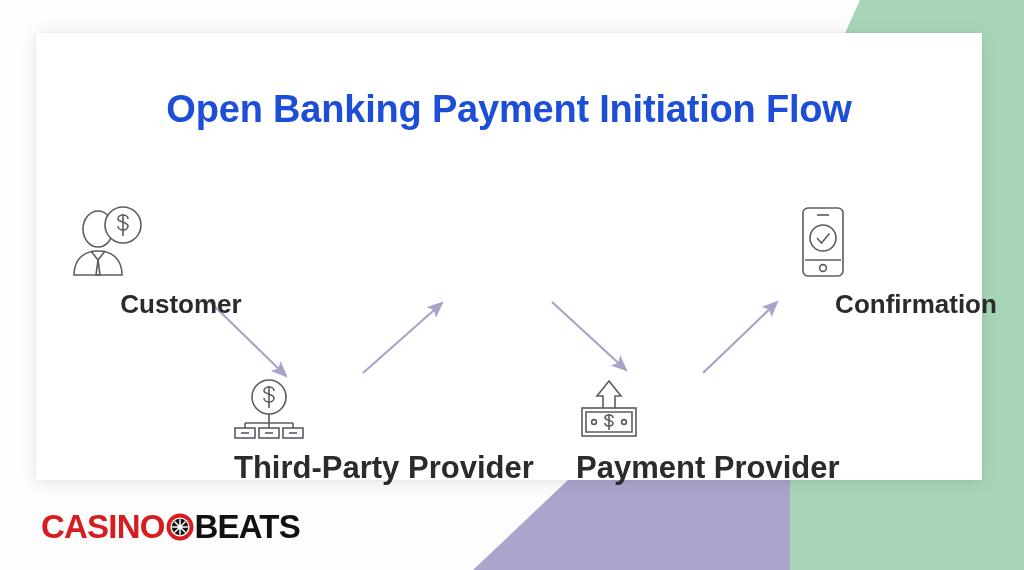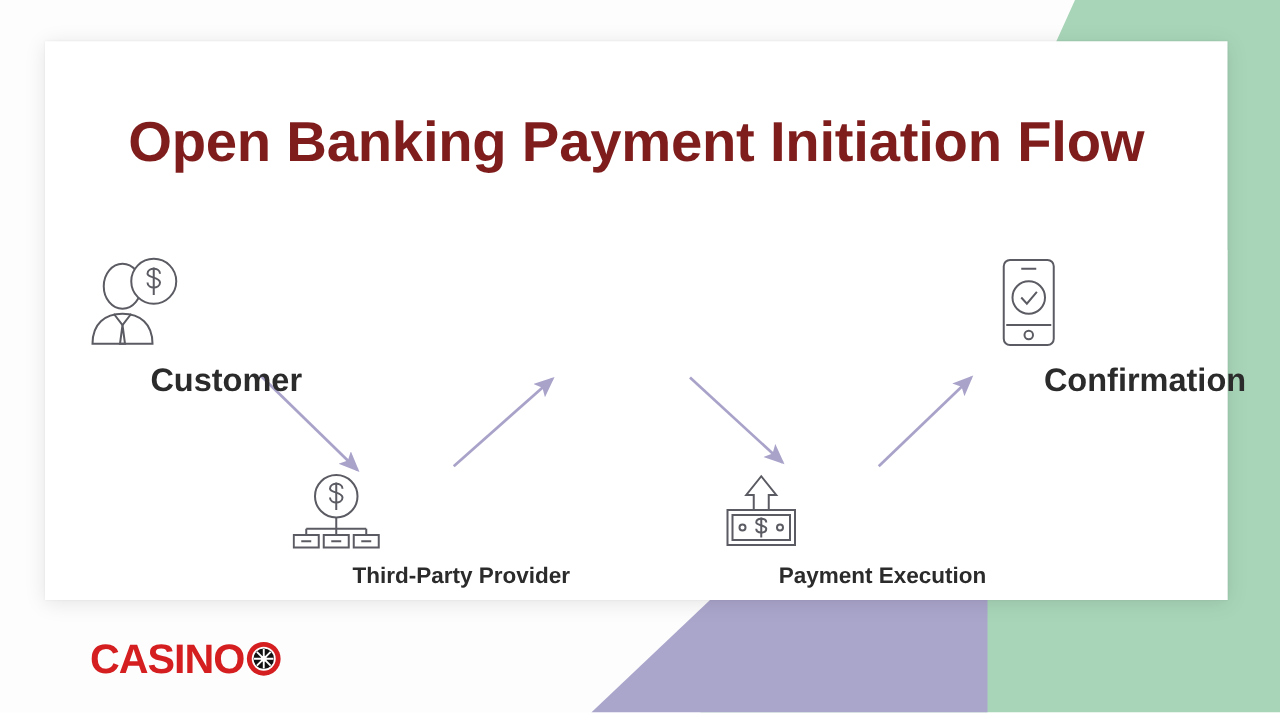--- a/index.html
+++ b/index.html
@@ -37,23 +37,23 @@
     height: 447px;
     background: #ffffff;
     box-shadow: 0 2px 16px rgba(0,0,0,0.10), 0 0 2px rgba(0,0,0,0.06);
   }
   .title {
     position: absolute;
     left: 0;
     top: 55px;
     width: 946px;
     text-align: center;
-    font-size: 45px;
-    font-weight: bold;
-    color: #7f1d1d;
+    font-size: 38px;
+    font-weight: bold;
+    color: #1d4ed8;
     letter-spacing: -0.2px;
   }
   
   .node {
     position: absolute;
     text-align: center;
   }
   .node .icon-wrap {
     display: block;
     margin: 0 auto;
@@ -62,21 +62,21 @@
     display: block;
     margin-top: 6px;
     color: #2b2b2b;
     white-space: nowrap;
   }
   .row-top .node-label {
     font-size: 26px;
     font-weight: bold;
   }
   .row-bottom .node-label {
-    font-size: 18px;
+    font-size: 31px;
     font-weight: bold;
   }
   .node-customer     { left: 30px;  top: 172px; width: 230px; }
   .node-bank         { left: 395px; top: 172px; width: 200px; }
   .node-confirmation { left: 760px; top: 172px; width: 240px; }
   .node-tpp          { left: 198px; top: 345px; width: 270px; }
   .node-exec         { left: 540px; top: 345px; width: 260px; }
 
   .row-bottom .icon-wrap { height: 66px; }
   .row-top .icon-wrap { height: 78px; }
@@ -95,21 +95,20 @@
     top: 505px;
     display: flex;
     align-items: center;
     height: 42px;
   }
   .logo-text {
     font-size: 33px;
     font-weight: bold;
     letter-spacing: -0.8px;
     line-height: 1;
-    margin-left: 31px;
   }
   .logo-casino { color: #d41e20; }
   .logo-beats  { color: #111111; }
   .logo-mark {
     margin: 0 1px;
     position: relative;
     top: 1px;
   }
 </style>
 </head>
@@ -202,36 +201,37 @@
         <svg width="66" height="62" viewBox="0 0 66 62" fill="none" stroke="#5b5b63" stroke-width="1.6">
           <path d="M33 3 L45 18 H39 V34 H27 V18 H21 Z" fill="#fff"></path>
           <rect x="6" y="30" width="54" height="28" fill="#fff"></rect>
           <path d="M10 34 h46 v20 h-46 z"></path>
           <circle cx="18" cy="44" r="2.4"></circle>
           <circle cx="48" cy="44" r="2.4"></circle>
           <path d="M33 36 v16"></path>
           <path d="M37 40 c0-2.2-2-3-4-3 s-4 0.8-4 3 s8 2.2 8 5 c0 2.2-2 3-4 3 s-4-0.8-4-3"></path>
         </svg>
       </span>
-      <span class="node-label">Payment Execution</span>
+      <span class="node-label">Payment Provider</span>
     </div>
 
   </div>
 
   <div class="logo">
     <span class="logo-text logo-casino">CASINO</span>
     <span class="logo-mark">
       <svg width="28" height="28" viewBox="0 0 28 28">
         <circle cx="14" cy="14" r="13.5" fill="#d41e20"></circle>
         <circle cx="14" cy="14" r="9.6" fill="#ffffff"></circle>
         <circle cx="14" cy="14" r="8.2" fill="#111111"></circle>
         <g stroke="#ffffff" stroke-width="1.5">
           <line x1="14" y1="6.2" x2="14" y2="21.8"></line>
           <line x1="6.2" y1="14" x2="21.8" y2="14"></line>
           <line x1="8.5" y1="8.5" x2="19.5" y2="19.5"></line>
           <line x1="19.5" y1="8.5" x2="8.5" y2="19.5"></line>
         </g>
         <circle cx="14" cy="14" r="2.4" fill="#ffffff"></circle>
       </svg>
     </span>
+    <span class="logo-text logo-beats">BEATS</span>
   </div>
 
 </div>
 
 </body></html>

